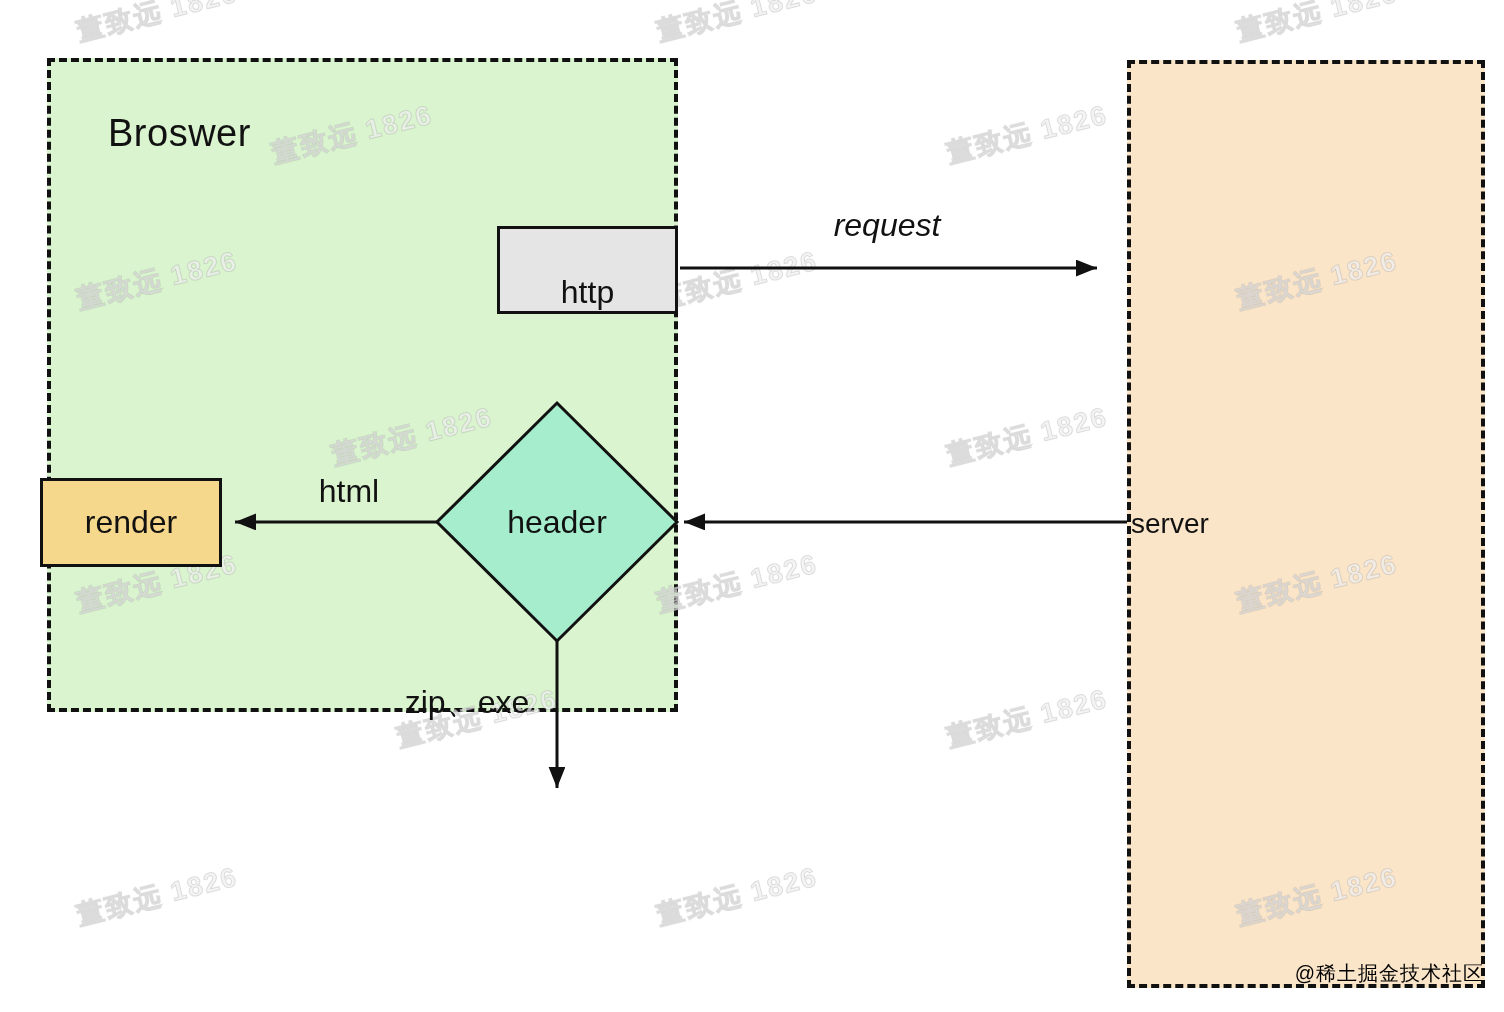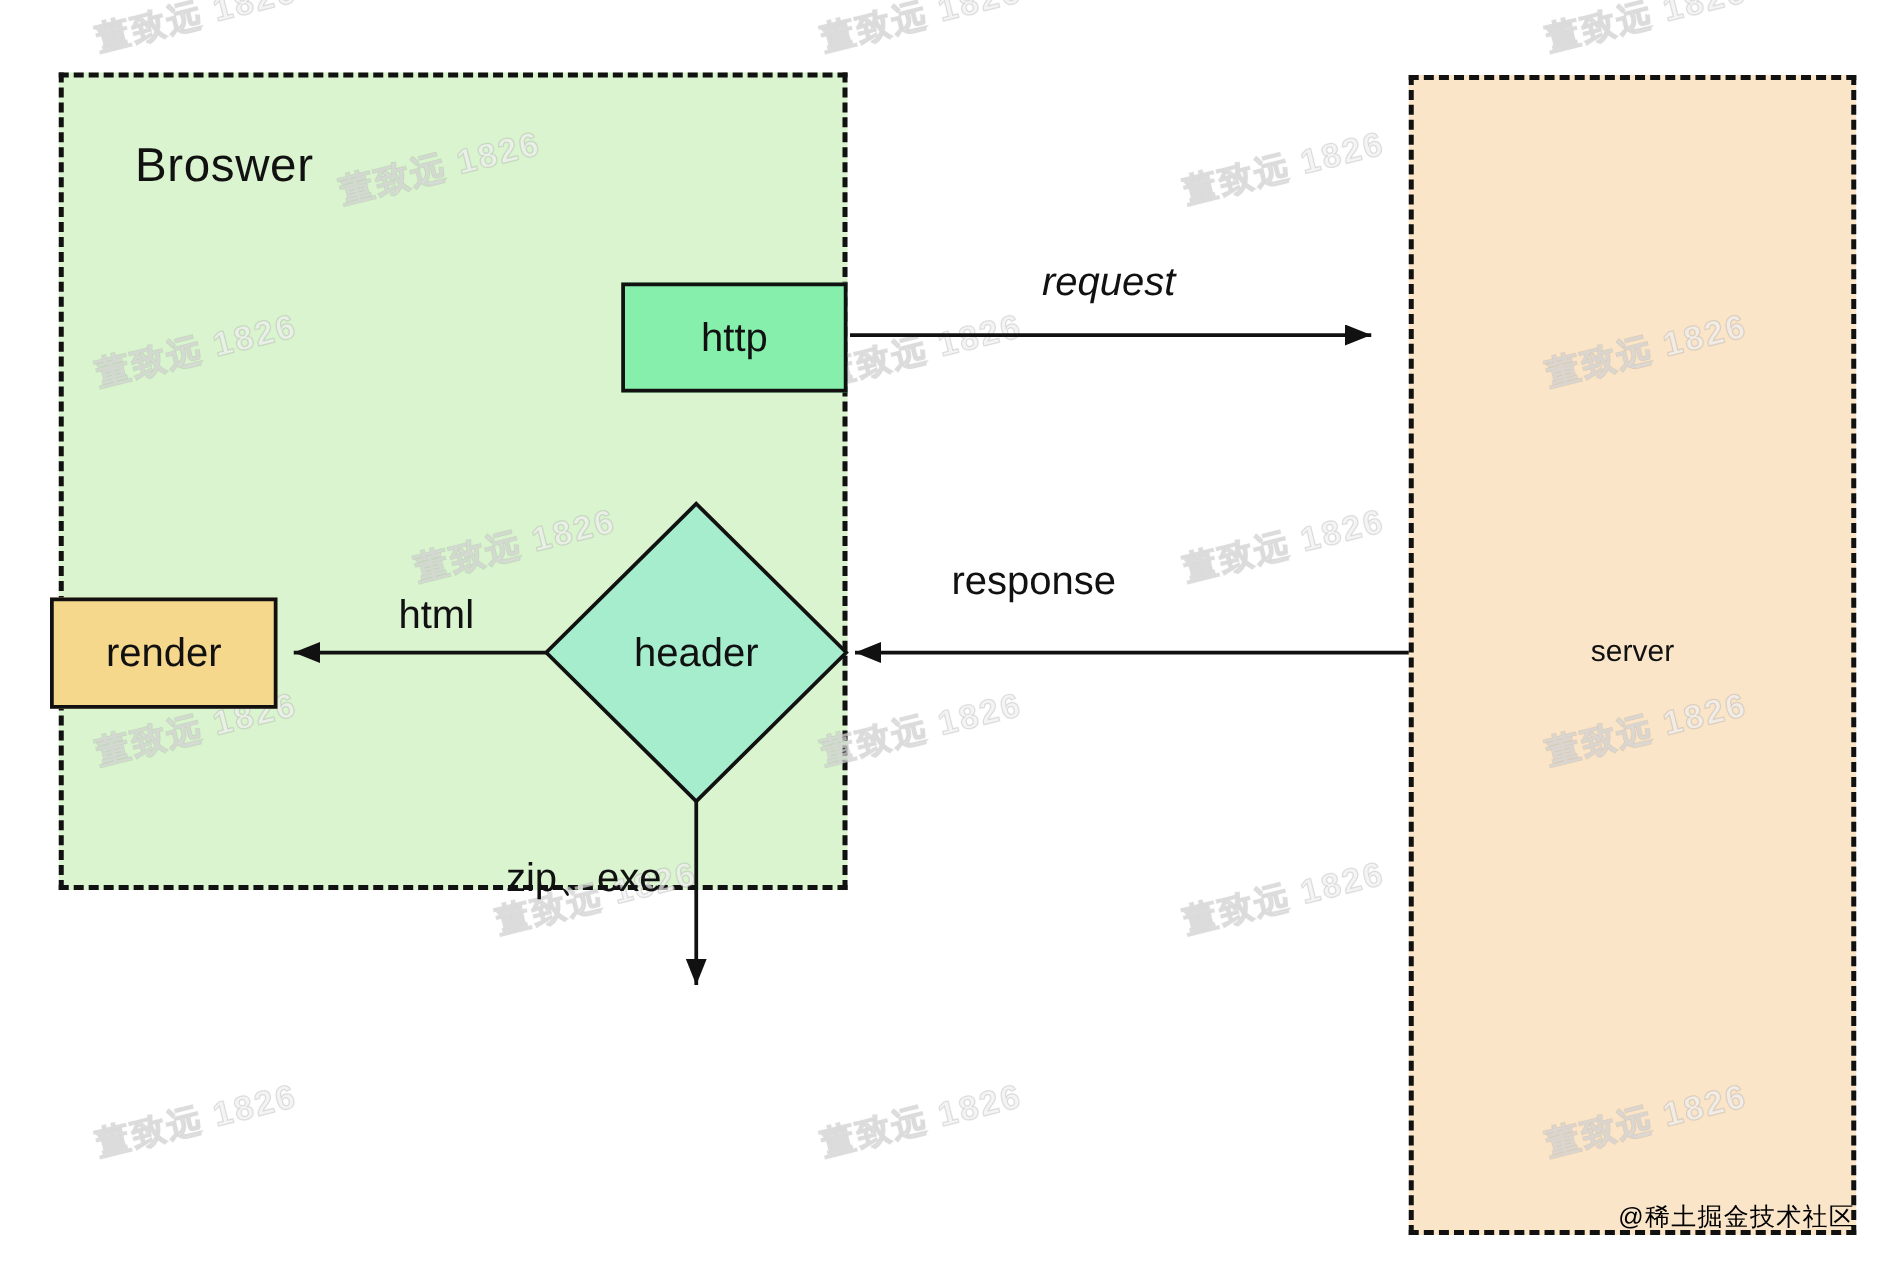--- a/index.html
+++ b/index.html
@@ -27,22 +27,21 @@
     left: 57px; top: 52px;
     font-size: 38px;
     line-height: 1;
     letter-spacing: 0.5px;
     white-space: nowrap;
   }
   .server-title {
     position: absolute;
     left: 0; right: 0;
     top: 446px;
-    text-align: center;
-    font-size: 24px;
+    font-size: 28px;
     line-height: 1;
     white-space: nowrap;
   }
 
   
   .wm-layer { position: absolute; inset: 0; z-index: 2; pointer-events: none; }
   .wm {
     position: absolute;
     transform: rotate(-14deg);
     font-size: 27px;
@@ -153,30 +152,29 @@
 
     <line x1="680" y1="268" x2="1097" y2="268" stroke="#111111" stroke-width="3" marker-end="url(#arrowhead)"></line>
 
     <line x1="1127" y1="522" x2="684" y2="522" stroke="#111111" stroke-width="3" marker-end="url(#arrowhead)"></line>
 
     <line x1="437" y1="522" x2="235" y2="522" stroke="#111111" stroke-width="3" marker-end="url(#arrowhead)"></line>
 
     <line x1="557" y1="641" x2="557" y2="788" stroke="#111111" stroke-width="3" marker-end="url(#arrowhead)"></line>
   </svg>
 
-  <div class="node node-http" style="background-color: #86efac;">
+  <div class="node node-http" style="background-color: #e5e5e5; align-items: flex-end;">
     <span>http</span>
   </div>
 
   <div class="node node-render" style="background-color: rgb(246, 216, 140);">
     <span>render</span>
   </div>
 
 
   <div class="lbl lbl-header">header</div>
   <div class="lbl lbl-request">request</div>
-  <div class="lbl lbl-response">response</div>
   <div class="lbl lbl-html">html</div>
   <div class="lbl lbl-zip">zip、exe</div>
 
   <span class="credit">@稀土掘金技术社区</span>
 
 </div>
 
 </body></html>

